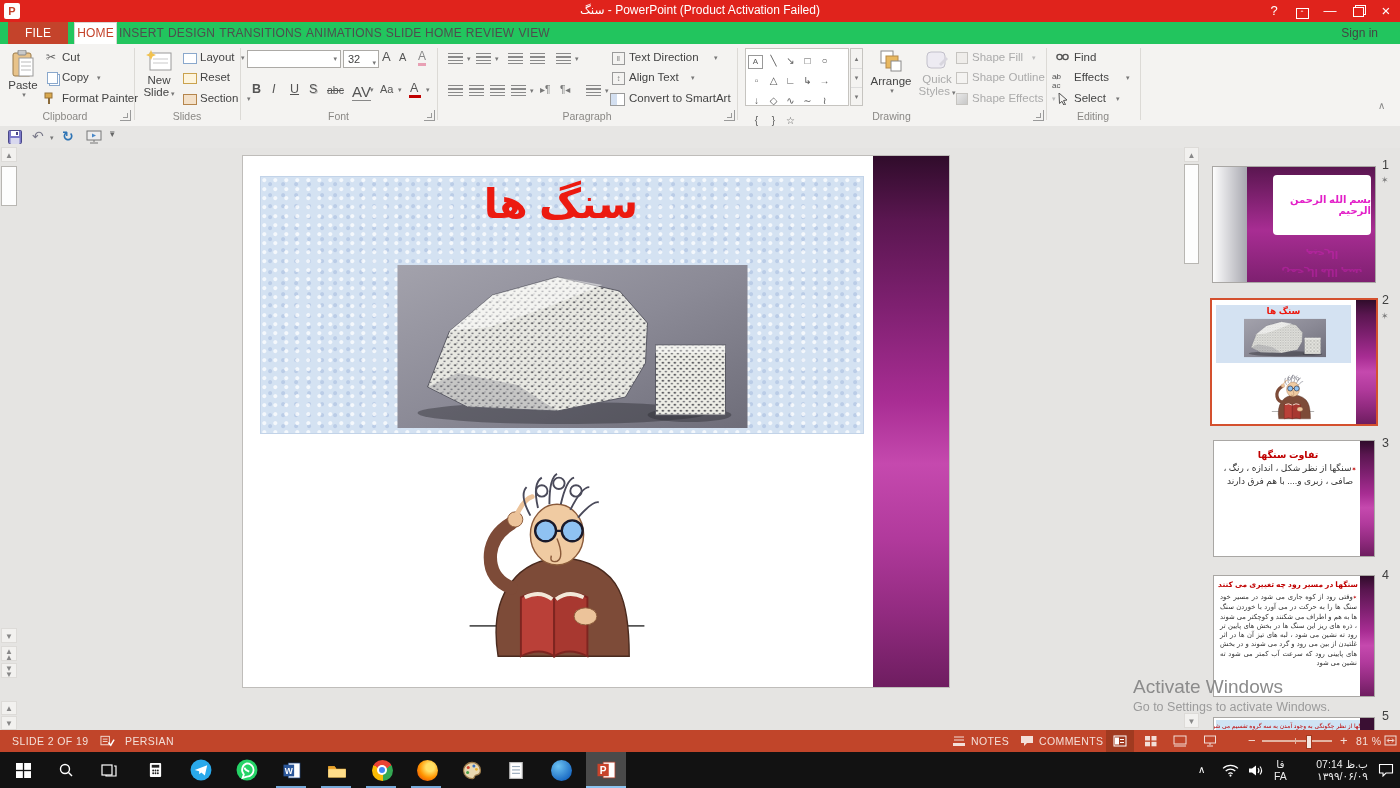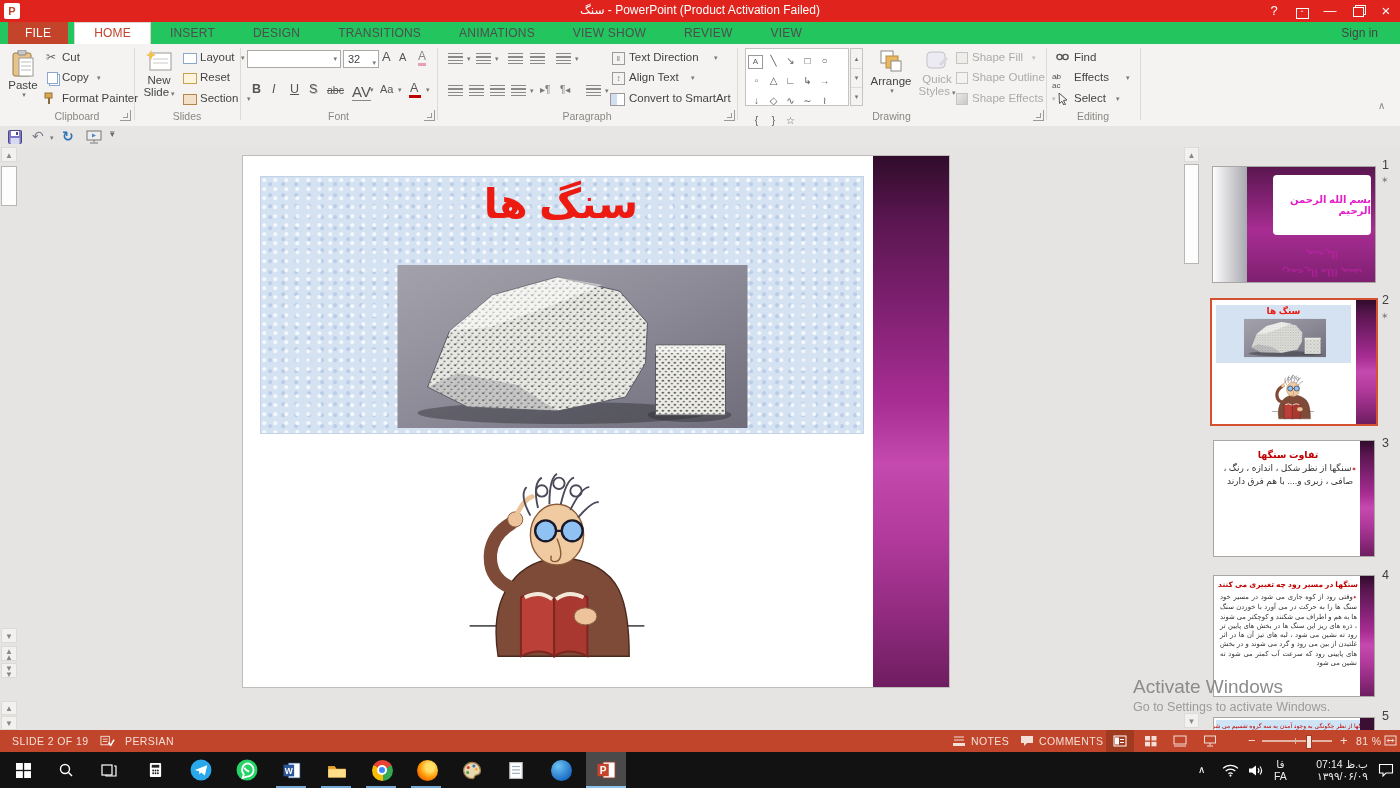--- a/index.html
+++ b/index.html
@@ -6,21 +6,21 @@
     font-family:"Liberation Sans","DejaVu Sans",sans-serif;background:#E5E4E2;cursor:default;
     -webkit-font-smoothing:antialiased}
   .abs{position:absolute}
   .nw{white-space:nowrap}
   
   #titlebar{position:absolute;left:0;top:0;width:1400px;height:22px;background:#E0231C;color:#fff}
   #titlebar .ttl{position:absolute;left:0;right:0;top:3px;text-align:center;font-size:12px;color:#fff}
   .winbtn{position:absolute;top:0;height:22px;width:28px;text-align:center;line-height:22px;font-size:13px;color:#fff}
   
   #tabrow{position:absolute;left:0;top:22px;width:1400px;height:22px;background:#22c55e;border-bottom:1px solid #E3E1DE}
-  .tab{display:inline-block;height:22px;line-height:22px;padding:0 19px;font-size:12px;color:#4E4E4E;letter-spacing:.2px}
+  .tab{display:inline-block;height:22px;line-height:22px;padding:0 2px;font-size:12px;color:#4E4E4E;letter-spacing:.2px}
   .tab.file{background:#C4432B;color:#fff;padding:0 17px;margin-right:6px}
   .tab.active{background:#FFFFFF;color:#C4432B;border:1px solid #D8D6D2;border-bottom:none;line-height:20px}
   
   #ribbon{position:absolute;left:0;top:44px;width:1400px;height:82px;background:#F4F3F1;border-bottom:1px solid #C9C7C4}
   .gdiv{position:absolute;top:4px;height:72px;width:1px;background:#DCDAD6}
   .glabel{position:absolute;top:66px;font-size:10.5px;color:#8A8885;text-align:center}
   .launch{position:absolute;top:66px;width:10px;height:10px;border-right:1.5px solid #9a9a9a;border-bottom:1.5px solid #9a9a9a;font-size:0}
   .launch:after{content:"";position:absolute;right:2px;bottom:2px;width:4px;height:4px;border-right:1.5px solid #9a9a9a;border-bottom:1.5px solid #9a9a9a;transform:rotate(0deg)}
   .rtxt{position:absolute;font-size:11.5px;color:#444}
   .rgray{color:#ABABAB!important}
@@ -135,21 +135,21 @@
 </div>
 
 <div id="tabrow">
   <div style="display:flex;padding-left:8px">
     <div class="tab file">FILE</div>
     <div class="tab active">HOME</div>
     <div class="tab">INSERT</div>
     <div class="tab">DESIGN</div>
     <div class="tab">TRANSITIONS</div>
     <div class="tab">ANIMATIONS</div>
-    <div class="tab">VIEW SHOW</div>
+    <div class="tab">SLIDE HOME</div>
     <div class="tab">REVIEW</div>
     <div class="tab">VIEW</div>
   </div>
   <div class="abs nw" style="right:22px;top:4px;font-size:12px;color:#444">Sign in</div>
 </div>
 
 <div id="ribbon">
   <div class="gdiv" style="left:134px"></div>
     <div class="gdiv" style="left:240px"></div>
   <div class="gdiv" style="left:437px"></div>
@@ -172,21 +172,21 @@
   <span class="rtxt" style="left:46px;top:6px;font-size:12px;color:#666">✂</span>
   <span class="rtxt nw" style="left:62px;top:7px">Cut</span>
   <span class="abs" style="left:47px;top:28px;width:9px;height:10px;border:1px solid #8aa8cc;background:#fff;box-shadow:2px 2px 0 -1px #fff,2px 2px 0 0 #8aa8cc"></span>
   <span class="rtxt nw" style="left:62px;top:27px">Copy</span>
     <span class="dd abs" style="left:95px;top:30px">▾</span>
   <svg class="abs" style="left:44px;top:48px" width="13" height="13" viewBox="0 0 13 13">
     <rect x="1" y="1" width="7" height="5" fill="#D9A84E" stroke="#96733a"></rect>
       <rect x="4" y="6" width="2" height="6" fill="#8a6a3a"></rect>
   </svg>
   <span class="rtxt nw" style="left:62px;top:48px">Format Painter</span>
-  <div class="glabel" style="left:12px;width:130px">Clipboard</div>
+  <div class="glabel" style="left:0;width:130px">Clipboard</div>
   <div class="launch" style="left:120px"></div>
 
   <div class="abs" style="left:140px;top:6px;width:38px;text-align:center">
     <svg width="26" height="24" viewBox="0 0 26 24" style="margin:0 auto">
       <rect x="4" y="3" width="21" height="17" fill="#fff" stroke="#9a9a9a"></rect>
       <line x1="7" y1="9" x2="22" y2="9" stroke="#c9c9c9"></line>
         <line x1="7" y1="13" x2="22" y2="13" stroke="#c9c9c9"></line>
       <path d="M5 0 L6.5 3.5 L10 5 L6.5 6.5 L5 10 L3.5 6.5 L0 5 L3.5 3.5 Z" fill="#F2C24E"></path>
     </svg>
     <div style="font-size:11.5px;color:#444">New</div>

